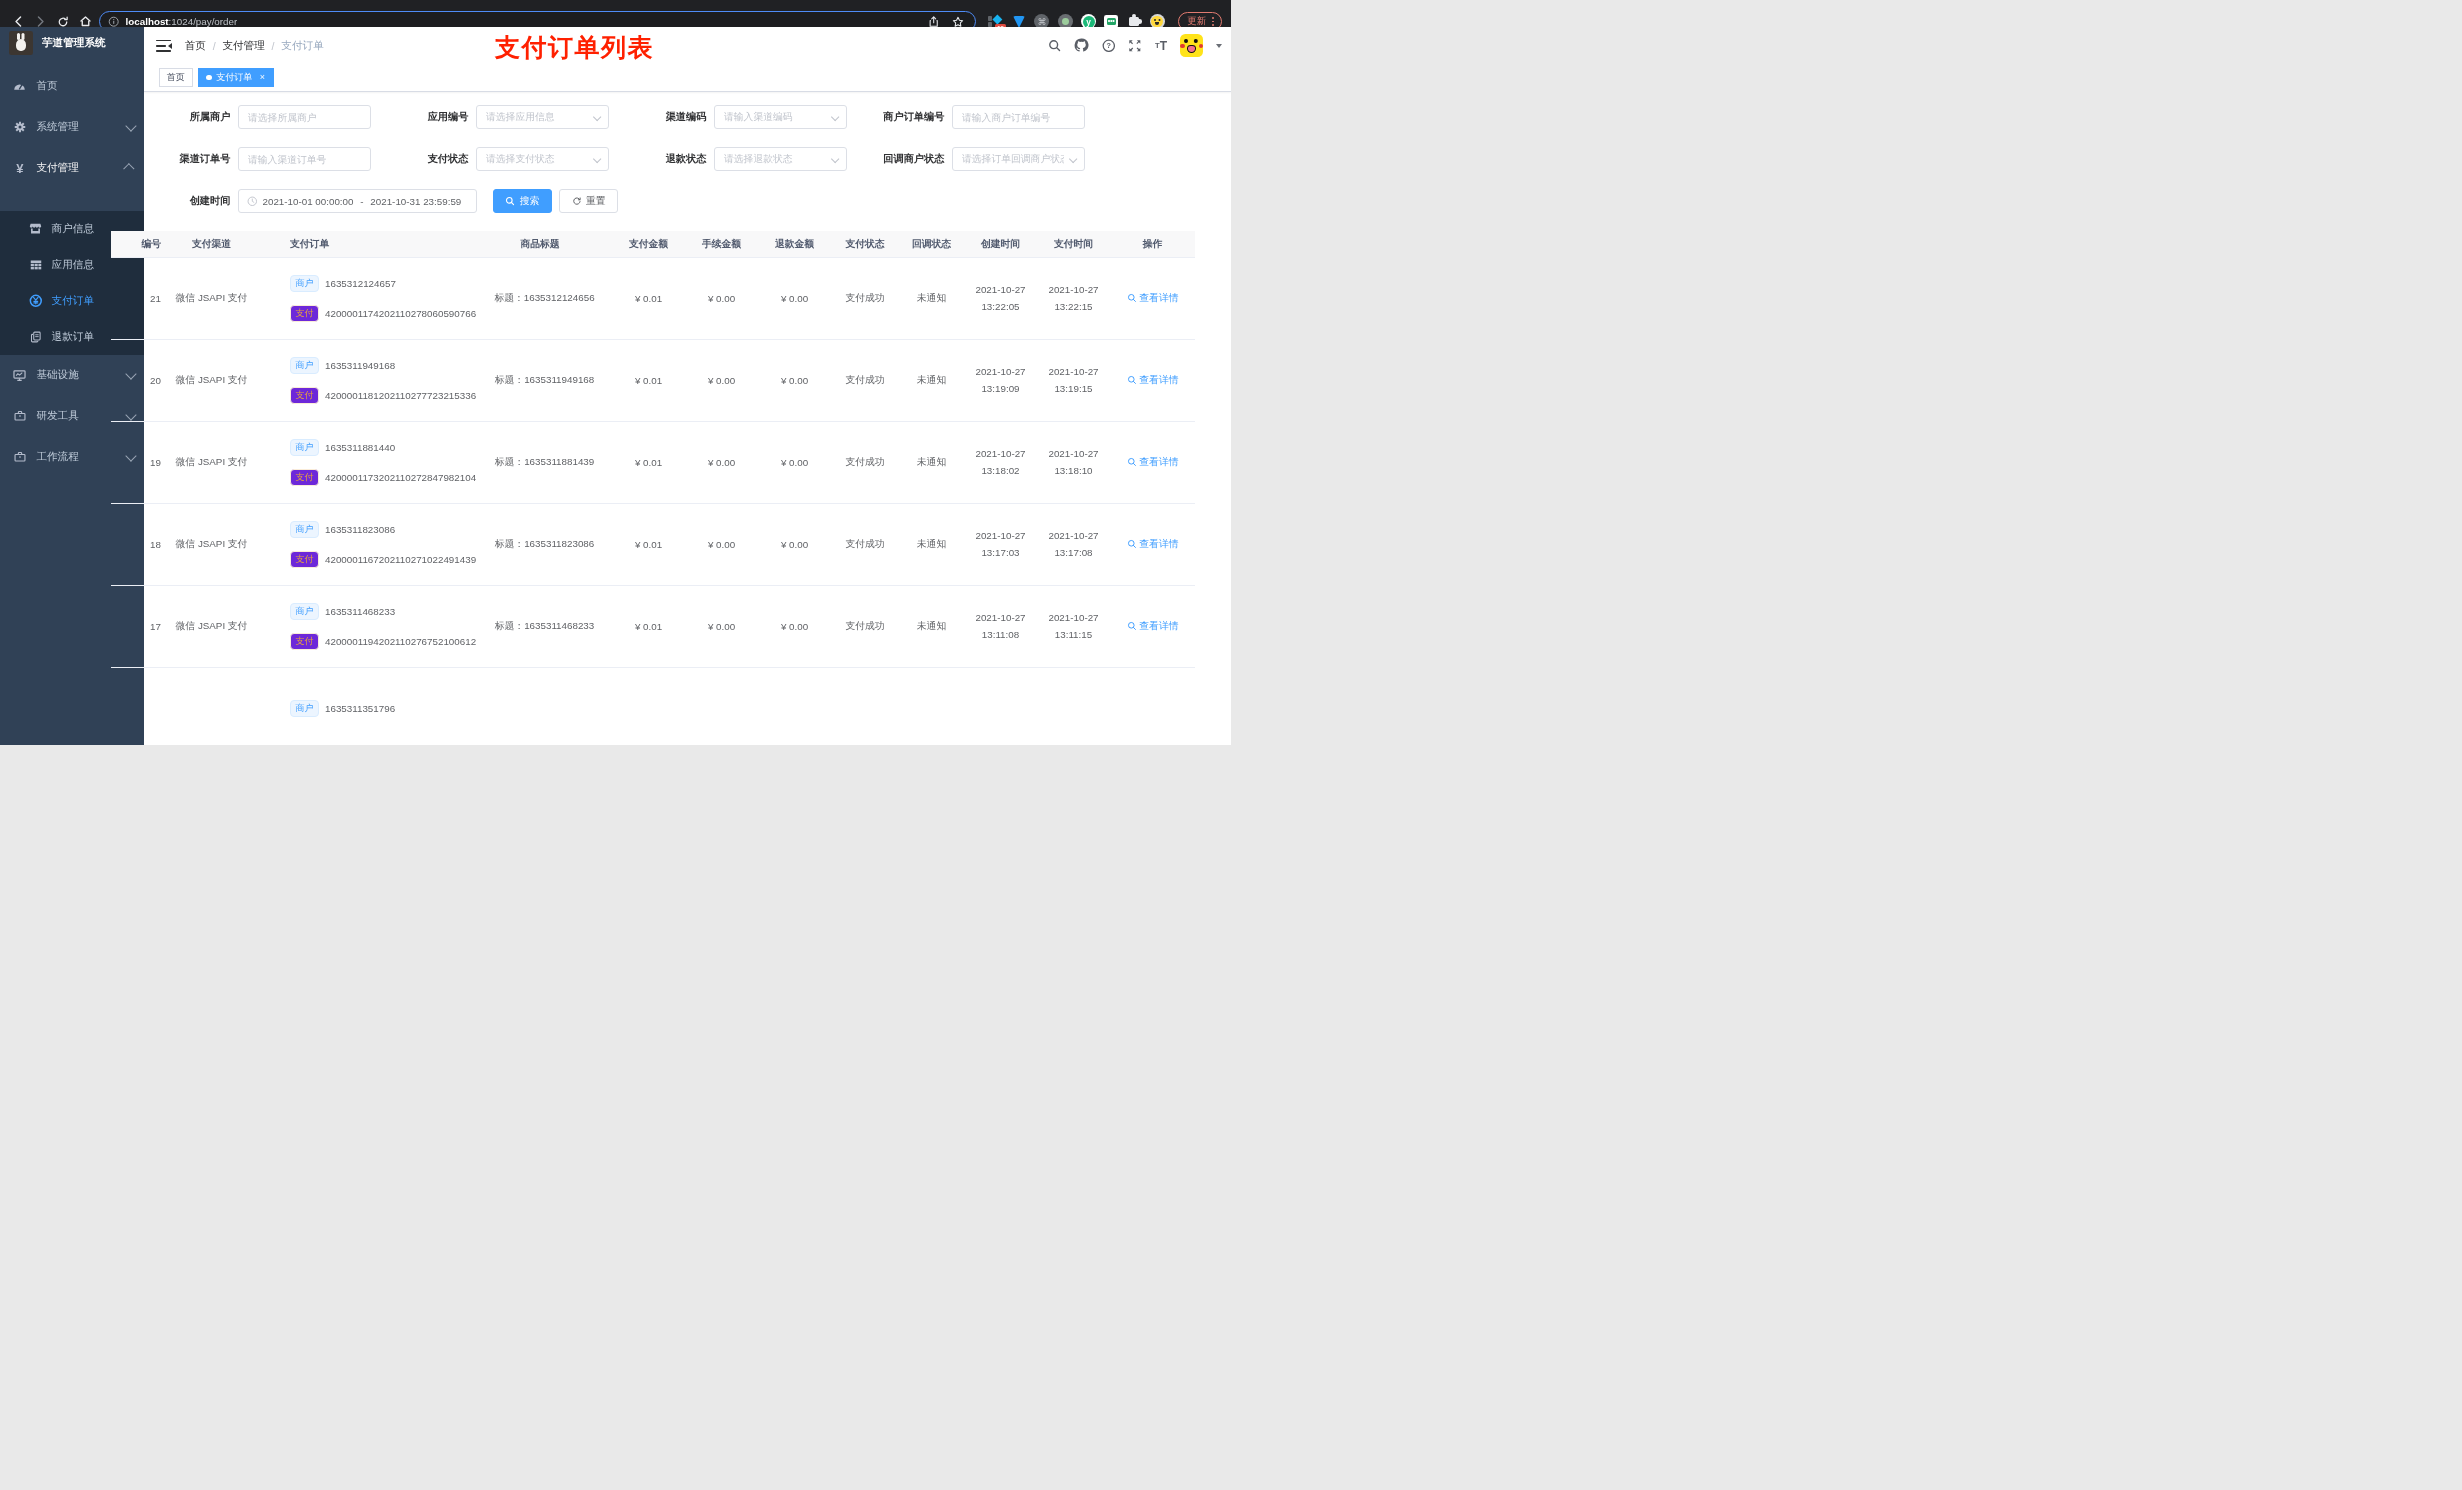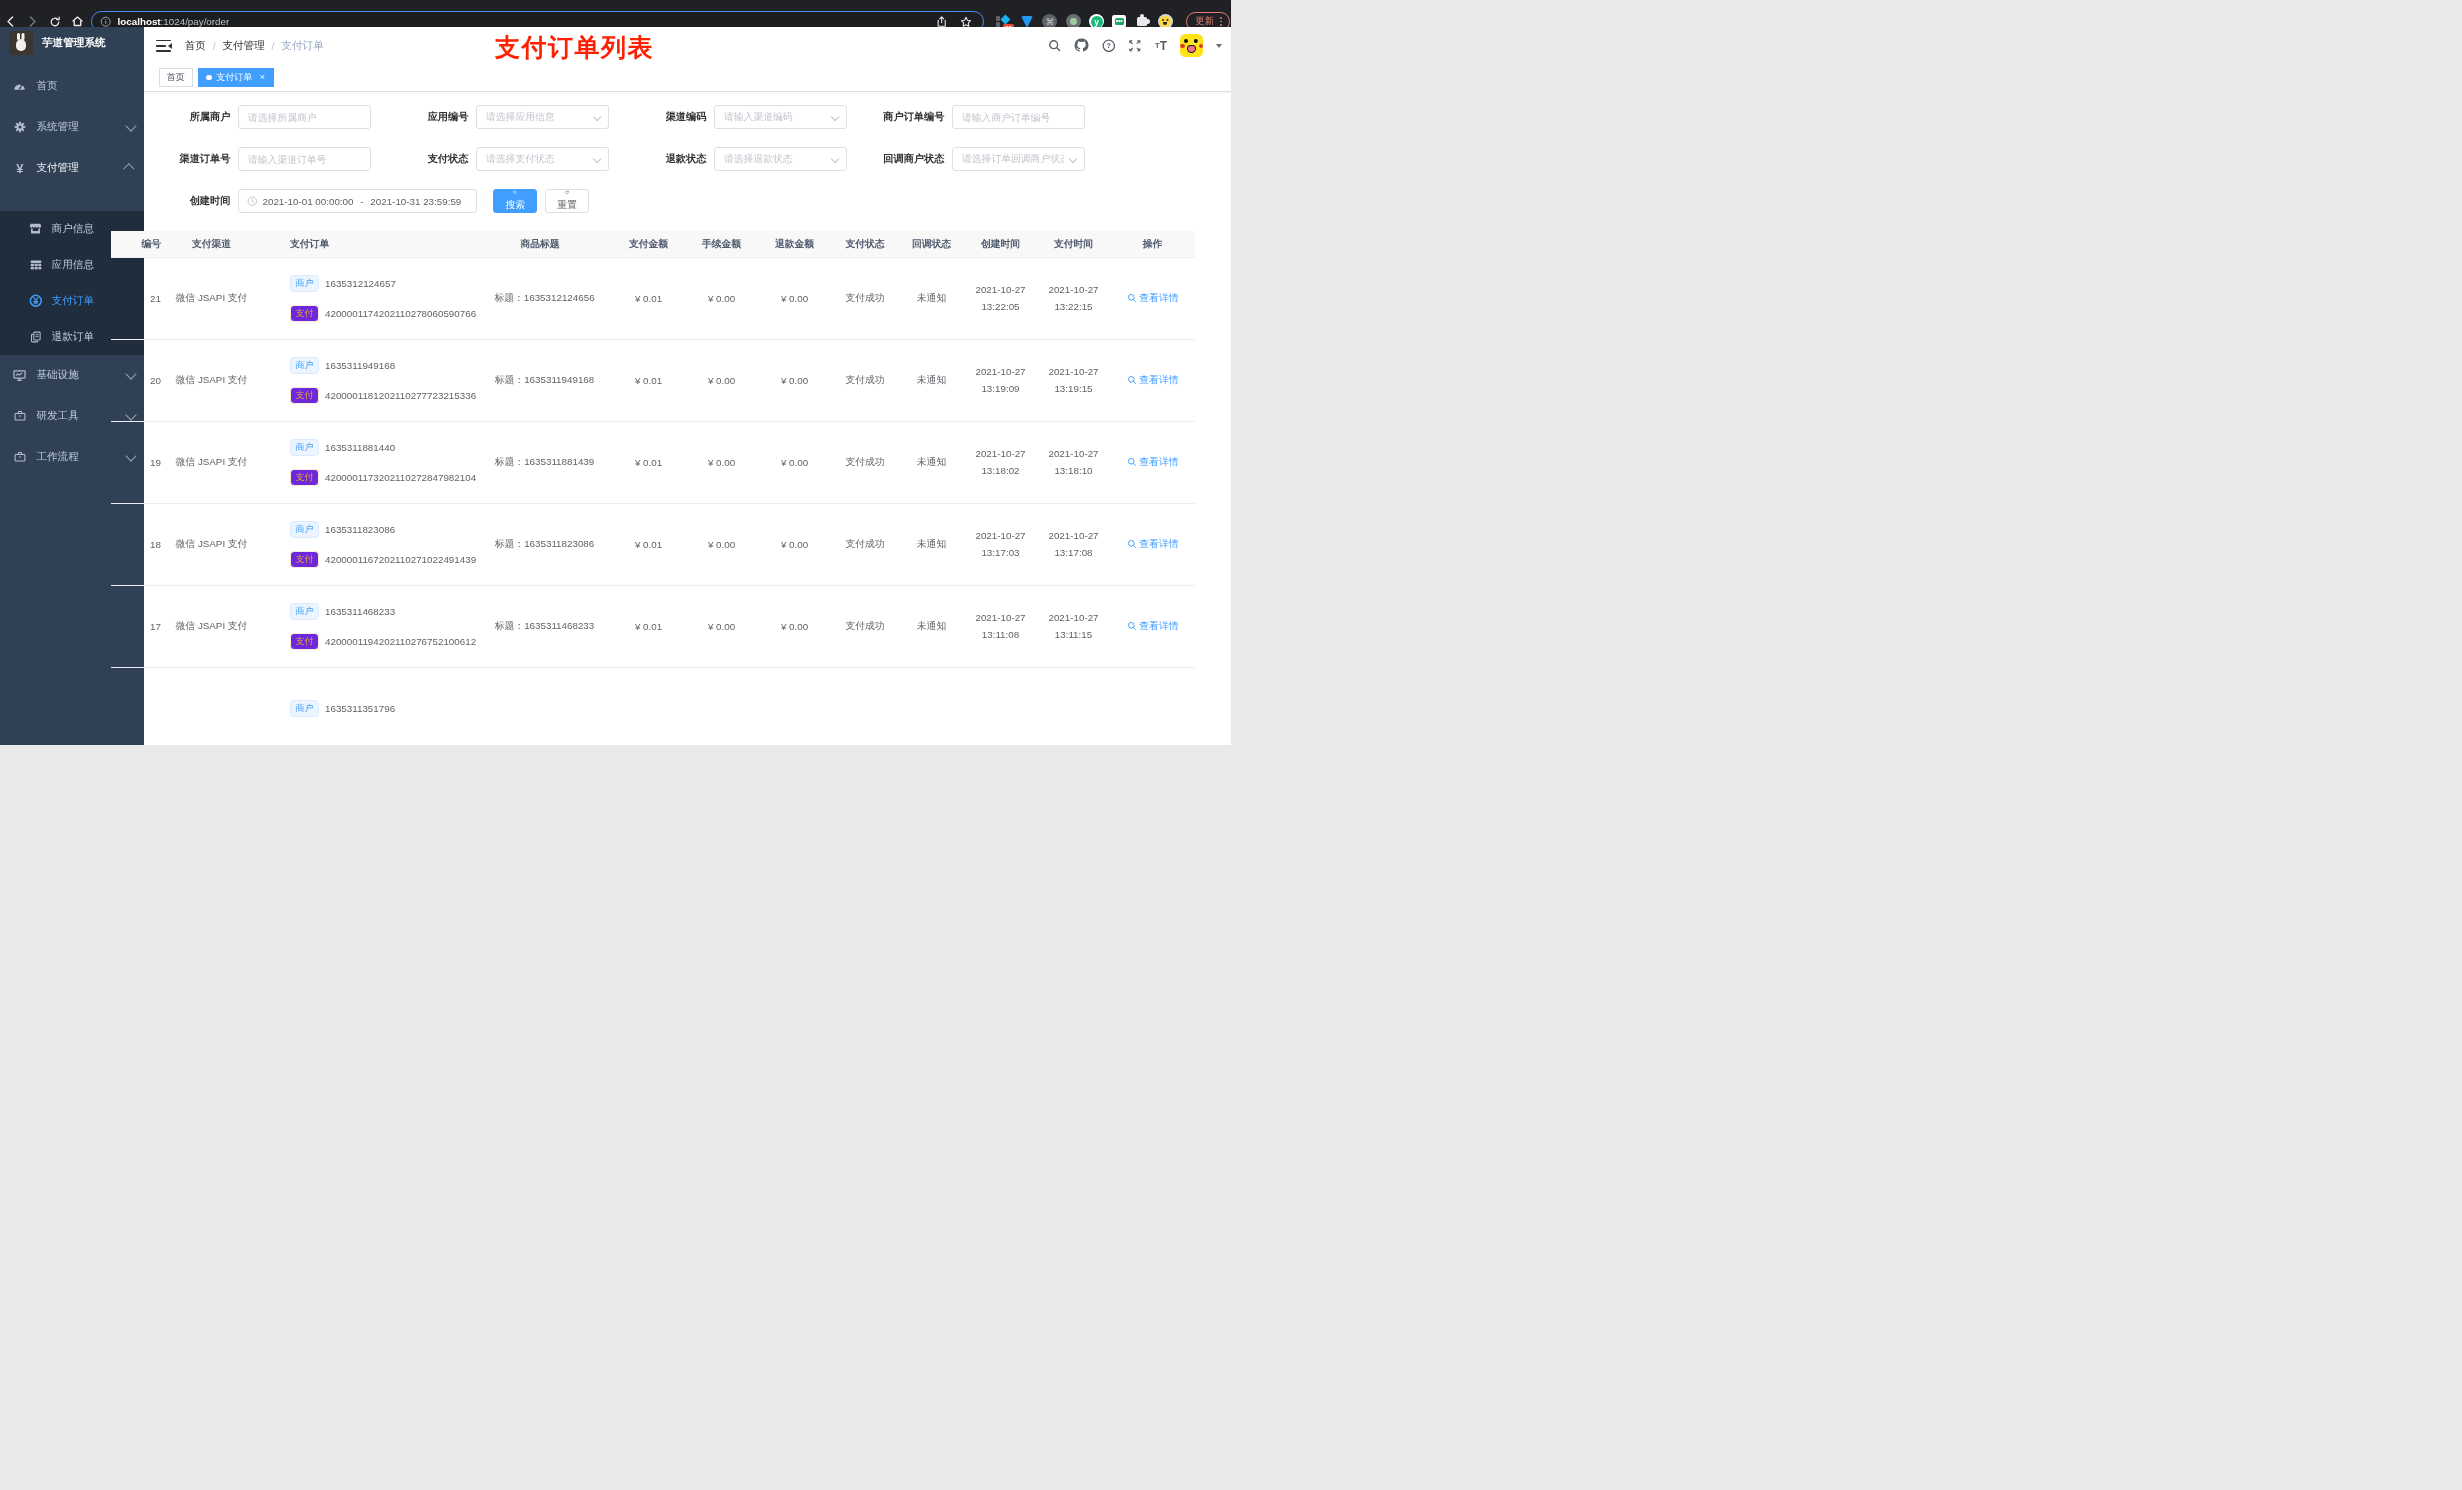--- a/index.html
+++ b/index.html
@@ -1,20 +1,20 @@
 <!DOCTYPE html>
 <html style="font-size:12px"><head>
 <meta charset="utf-8">
 <style>
   html,body{margin:0;padding:0;background:#e9e9e9;}
   .screen{position:relative;width:1231px;height:745px;overflow:hidden;background:#fff;
           font-family:"Liberation Sans","DejaVu Sans",sans-serif;-webkit-font-smoothing:antialiased;}
 
   
-  .browser{position:absolute;top:0;left:0;right:0;height:43px;background:#202124;display:flex;align-items:center;padding:0 1px;box-sizing:border-box;gap:4.5px;}
+  .browser{position:absolute;top:0;left:0;right:0;height:43px;background:#202124;display:flex;align-items:center;padding:0 9px;box-sizing:border-box;gap:4.5px;}
   .bicon{width:18px;height:18px;display:flex;align-items:center;justify-content:center;flex:0 0 auto;color:#e8eaed;}
   .bicon.dim{color:#747980;}
   .urlbar{flex:1;height:19.7px;background:#1c1d1f;border:1.5px solid #4e8cf7;border-radius:12px;display:flex;align-items:center;padding:0 7.6px;gap:6px;min-width:0;}
   .urltext{font-size:9.8px;color:#e8eaed;white-space:nowrap;overflow:hidden;}
   .urltext .host{color:#ffffff;font-weight:700;}
   .urltext .rest{color:#bdc1c6;font-weight:400;}
   .url-spacer{flex:1;}
   .ext-tray{display:flex;align-items:center;gap:8.3px;margin-left:7.6px;flex:0 0 auto;}
   .ext{position:relative;width:15px;height:15px;display:flex;align-items:center;justify-content:center;}
   .ext-diamond .sq1{position:absolute;left:0;top:2.3px;width:4.5px;height:4.5px;background:#5f6368;border-radius:0.8px;}
@@ -112,21 +112,21 @@
   .ctrl{position:relative;width:133px;height:24px;box-sizing:border-box;}
   .ctrl input{width:100%;height:100%;box-sizing:border-box;border:0.8px solid #dcdfe6;border-radius:3px;padding:0 9px;font-size:9.8px;color:#606266;outline:none;font-family:inherit;background:#fff;}
   .ctrl input::placeholder{color:#c0c4cc;}
   .ctrl.sel{border:0.8px solid #dcdfe6;border-radius:3px;background:#fff;display:flex;align-items:center;padding:0 19.7px 0 9px;cursor:pointer;}
   .ctrl.sel .ph{font-size:9.8px;color:#c0c4cc;white-space:nowrap;overflow:hidden;}
   .sel-arrow{position:absolute;right:7.6px;top:8.3px;width:5.3px;height:5.3px;border-right:1px solid #c0c4cc;border-bottom:1px solid #c0c4cc;transform:rotate(45deg);}
   .date-range{width:239px;height:24px;border:0.8px solid #dcdfe6;border-radius:3px;display:flex;align-items:center;padding:0 7.6px;gap:5.3px;box-sizing:border-box;font-size:9.8px;color:#606266;background:#fff;}
   .date-range .sep{color:#606266;padding:0 1.5px;}
   .clock{color:#c0c4cc;display:flex;}
 
-  .btn{height:24px;display:inline-flex;align-items:center;gap:4.5px;border-radius:3px;font-size:9.8px;padding:0 11.4px;cursor:pointer;box-sizing:border-box;font-family:inherit;flex-direction:column;}
+  .btn{height:24px;display:inline-flex;align-items:center;gap:4.5px;border-radius:3px;font-size:9.8px;padding:0 11.4px;cursor:pointer;box-sizing:border-box;font-family:inherit;}
   .btn-primary{background:#409EFF;border:0.8px solid #409EFF;color:#fff;margin-left:16px;}
   .btn-default{background:#fff;border:0.8px solid #dcdfe6;color:#606266;margin-left:7.6px;}
   .btn-export{height:21px;background:#fdf6ec;border:0.8px solid #f5dab1;color:#e6a23c;font-size:9px;padding:0 8.3px;gap:3.8px;}
 
   .toolbar{display:flex;align-items:center;justify-content:space-between;margin-top:-1.5px;margin-bottom:10.6px;}
   .mini-circles{display:flex;align-items:center;gap:6.8px;padding-right:39px;}
   .circle-btn{width:20.4px;height:20.4px;border-radius:50%;border:0.8px solid #e4e7ed;background:#fff;display:flex;align-items:center;justify-content:center;color:#606266;cursor:pointer;box-sizing:border-box;}
 
   
   .table-wrap{overflow:hidden;margin-left:-48px;margin-right:-15px;}

